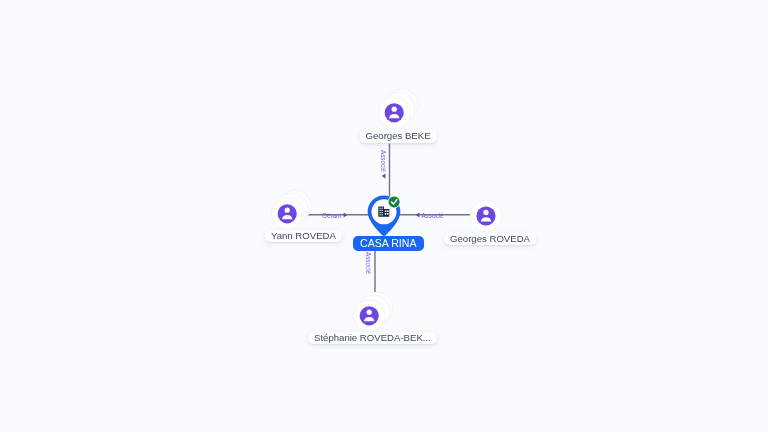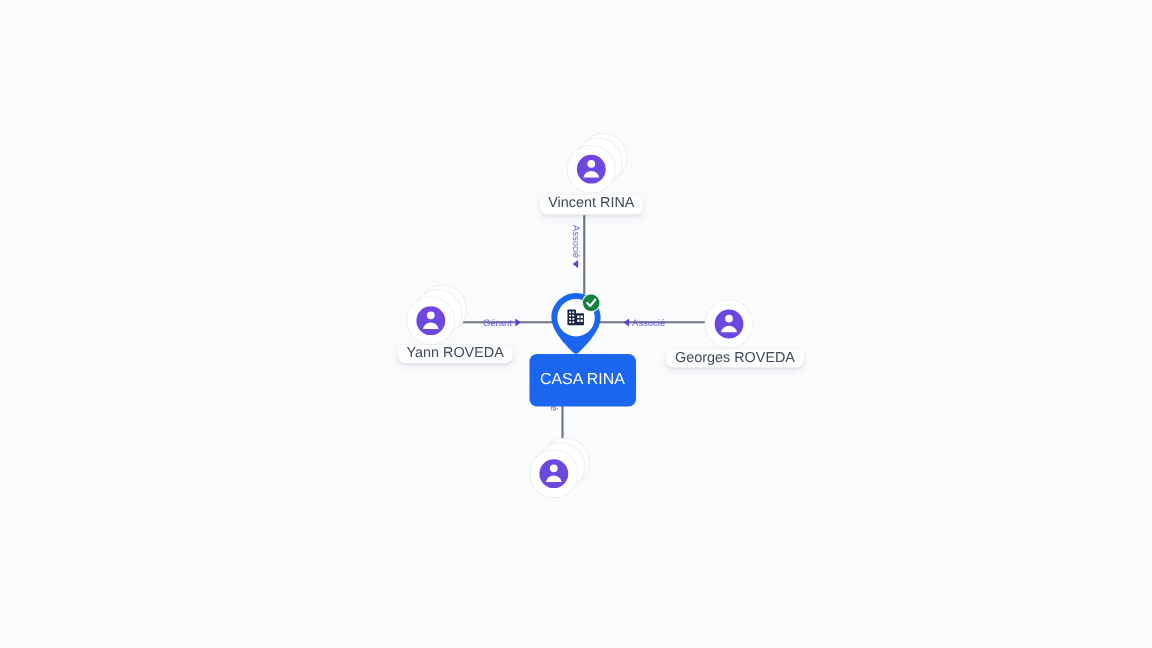--- a/index.html
+++ b/index.html
@@ -5,21 +5,21 @@
   html,body{margin:0;padding:0;}
   body{width:768px;height:432px;background:#fafbfd;font-family:"Liberation Sans",sans-serif;overflow:hidden;}
   #graph{position:relative;width:768px;height:432px;background:#fafbfd;}
   svg.layer{position:absolute;left:0;top:0;width:768px;height:432px;overflow:visible;}
   .node{position:absolute;}
   .nodelabel{position:absolute;white-space:nowrap;border-radius:5px;
     font-size:9.6px;line-height:12.2px;height:12.2px;padding:0 6px;}
   .person-label{background:#fdfdfe;color:#3e4a5e;
     box-shadow:0 1px 2px rgba(50,60,90,.10),0 2px 6px rgba(50,60,90,.08);}
   .company-label{background:#1a66f0;color:#fff;font-size:10.6px;font-weight:400;
-    height:14.5px;line-height:14.5px;padding:10px 7px;border-radius:5px;}
+    height:14.5px;line-height:14.5px;padding:0 7px;border-radius:5px;}
   .edgelabel{position:absolute;white-space:nowrap;font-size:6.3px;color:#6b5ce7;
     display:flex;align-items:center;gap:1.4px;line-height:7px;}
   .edgelabel.vert{transform-origin:0 0;transform:rotate(90deg);}
 </style>
 </head>
 <body>
 
 <div id="graph">
 
   <svg class="layer" viewBox="0 0 768 432">
@@ -77,21 +77,21 @@
         <circle cx="37" cy="27" r="16" fill="#ffffff" stroke="#eceef3" stroke-width="0.7"></circle>
         <circle cx="32.2" cy="31.8" r="16" fill="#ffffff" stroke="#eeeff4" stroke-width="0.7"></circle>
       </g>
       <circle cx="32.2" cy="31.8" r="9.6" fill="#6c47e0"></circle>
       <g fill="#ffffff">
         <circle cx="32.2" cy="28.2" r="2.6"></circle>
         <path d="M26.9 37.3 a5.4 5.4 0 0 1 10.6 0 Z"></path>
       </g>
     </svg>
   </div>
-  <div class="nodelabel person-label" style="left:359.5px;top:130.4px;"><span>Vincent RINA</span></div>
+  <div class="nodelabel person-label" style="left:359.5px;top:130.4px;"><span>Georges BEKE</span></div>
 
   <div class="node" style="left:454px;top:184px;width:64px;height:64px;">
     <svg width="64" height="64" viewBox="0 0 64 64">
       <circle cx="32" cy="32" r="16" fill="#ffffff" stroke="#eeeff4" stroke-width="0.7"></circle>
       <circle cx="32" cy="32" r="9.6" fill="#6c47e0"></circle>
       <g fill="#ffffff">
         <circle cx="32" cy="28.4" r="2.6"></circle>
         <path d="M26.7 37.5 a5.4 5.4 0 0 1 10.6 0 Z"></path>
       </g>
     </svg>
@@ -105,20 +105,21 @@
         <circle cx="37" cy="27" r="16" fill="#ffffff" stroke="#eceef3" stroke-width="0.7"></circle>
         <circle cx="32.2" cy="31.8" r="16" fill="#ffffff" stroke="#eeeff4" stroke-width="0.7"></circle>
       </g>
       <circle cx="32.2" cy="31.8" r="9.6" fill="#6c47e0"></circle>
       <g fill="#ffffff">
         <circle cx="32.2" cy="28.2" r="2.6"></circle>
         <path d="M26.9 37.3 a5.4 5.4 0 0 1 10.6 0 Z"></path>
       </g>
     </svg>
   </div>
+  <div class="nodelabel person-label" style="left:308px;top:331.5px;"><span>Stéphanie ROVEDA-BEK...</span></div>
 
   <div class="node" style="left:352px;top:186px;width:64px;height:60px;">
     <svg width="64" height="60" viewBox="0 0 64 60">
       <path d="M32 9.4 C23 9.4 15.6 16.8 15.6 25.8 C15.6 34.2 25 44 30.3 49.2 C31.2 50.1 32.8 50.1 33.7 49.2 C39 44 48.4 34.2 48.4 25.8 C48.4 16.8 41 9.4 32 9.4 Z" fill="#1a66f0"></path>
       <circle cx="32" cy="25.8" r="12.5" fill="#ffffff"></circle>
       <g fill="#1c2541">
         <rect x="26.3" y="20.4" width="5.7" height="10.4" rx="0.5"></rect>
         <rect x="31.6" y="22.9" width="5.7" height="7.9" rx="0.5"></rect>
       </g>
       <g fill="#ffffff">

